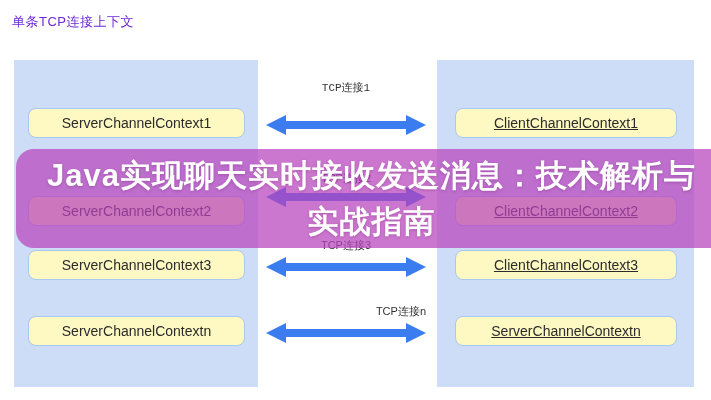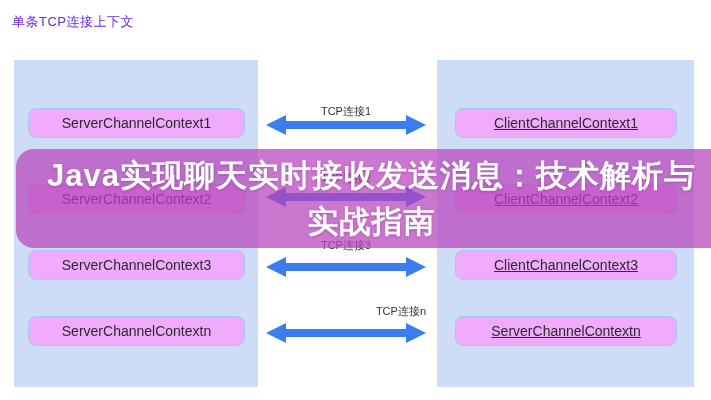--- a/index.html
+++ b/index.html
@@ -16,33 +16,33 @@
     text-align:center;letter-spacing:.3px;
   }
   .col-header.left{left:14px;width:244px;}
   .col-header.right{left:437px;width:257px;}
   .panel{
     position:absolute;top:60px;height:327px;background:#cdddf8;
   }
   .panel.left{left:14px;width:244px;}
   .panel.right{left:437px;width:257px;}
   .ctx-box{
-    position:absolute;height:28px;line-height:28px;background:#f0abfc;
+    position:absolute;height:28px;line-height:28px;background:#fef9c3;
     border:1px solid #a8c8f0;border-radius:8px;text-align:center;
     font-size:14px;color:#2b2b2b;
   }
   .ctx-box.server{left:28px;width:215px;}
   .ctx-box.client{left:455px;width:220px;text-decoration:underline;}
-  .row1 .ctx-box{top:108px;} .row2 .ctx-box{top:184px;}
+  .row1 .ctx-box{top:108px;} .row2 .ctx-box{top:196px;}
   .row3 .ctx-box{top:250px;} .row4 .ctx-box{top:316px;}
   .conn-label{
     position:absolute;left:266px;width:160px;text-align:center;
     font-size:11px;color:#333;
   }
-  .row1 .conn-label{top:104px;} .row2 .conn-label{top:171px;}
+  .row1 .conn-label{top:80px;font-family:Liberation Mono, monospace;} .row2 .conn-label{top:171px;}
   .row3 .conn-label{top:238px;} .row4 .conn-label{top:304px;text-align:right;}
   .conn-arrow{position:absolute;left:266px;width:160px;height:22px;}
   .row1 .conn-arrow{top:114px;} .row2 .conn-arrow{top:186px;}
   .row3 .conn-arrow{top:256px;} .row4 .conn-arrow{top:322px;}
   .banner{
     position:absolute;left:16px;top:149px;width:711px;height:99px;
     background:rgba(184,66,188,0.72);z-index:10;
     display:flex;flex-direction:column;justify-content:center;align-items:center;border-radius:18px;
   }
   .banner-line{

